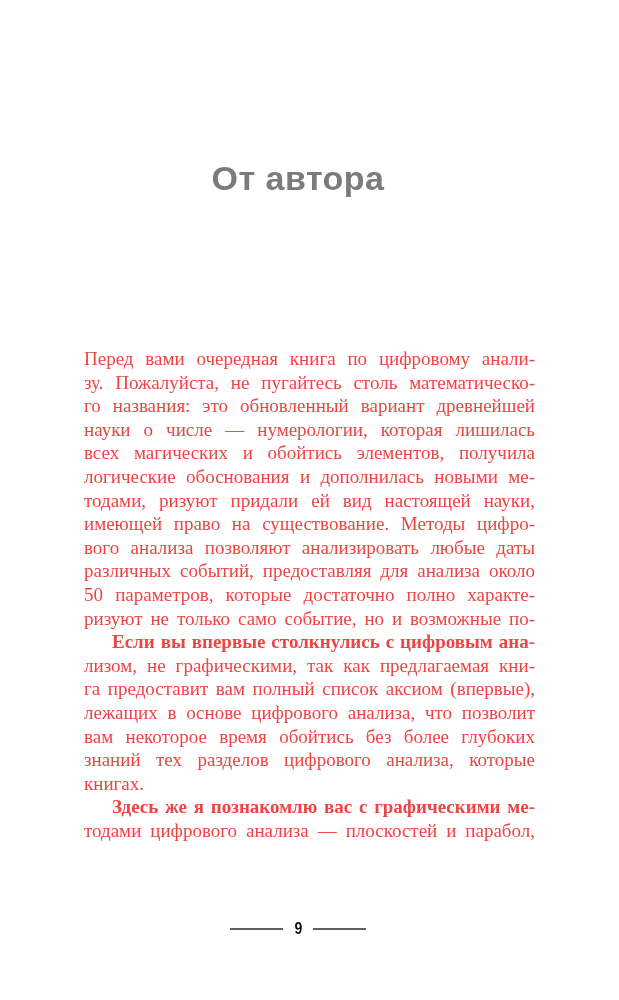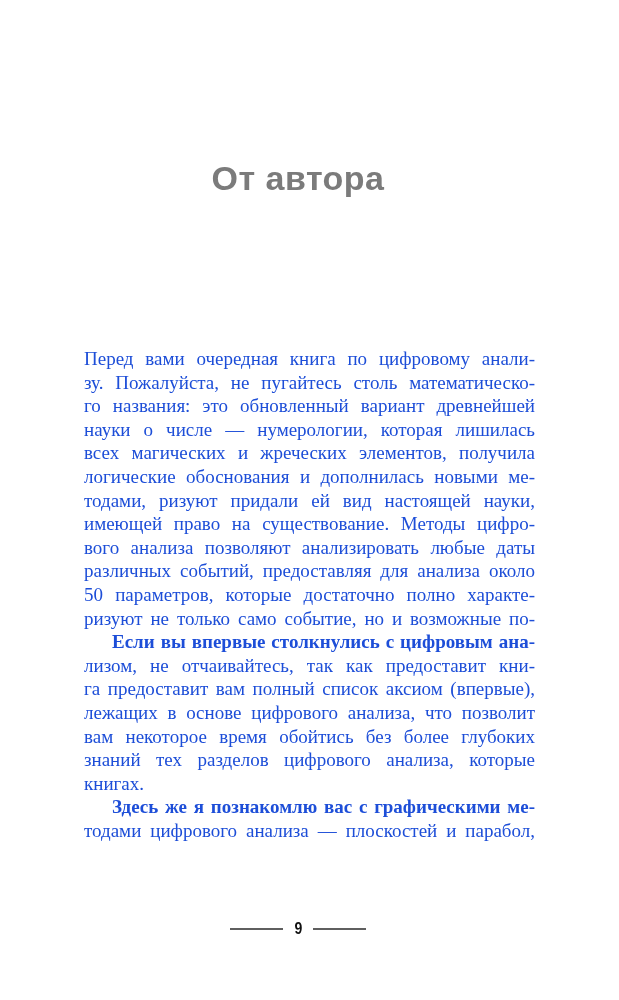--- a/index.html
+++ b/index.html
@@ -33,21 +33,21 @@
   }
   
   .body-text {
     position: absolute;
     top: 327px;
     left: 84px;
     width: 451px;
     font-family: "Liberation Serif", serif;
     font-size: 19px;
     line-height: 23.6px;
-    color: #1d4ed8;
+    color: #ef4444;
   }
   .body-text .line {
     text-align: justify;
     text-align-last: justify;
   }
   .body-text .line.par-end {
     text-align-last: left;
   }
   .body-text .line.indent {
     text-indent: 28px;
@@ -85,30 +85,30 @@
 
 <div class="page">
 
   <h1 class="chapter-title">От автора</h1>
 
   <main class="body-text">
       <div class="line">Перед вами очередная книга по цифровому анали-</div>
       <div class="line">зу. Пожалуйста, не пугайтесь столь математическо-</div>
       <div class="line">го названия: это обновленный вариант древнейшей</div>
       <div class="line">науки о числе — нумерологии, которая лишилась</div>
-      <div class="line">всех магических и жреческих элементов, получила</div>
+      <div class="line">всех магических и обойтись элементов, получила</div>
       <div class="line">логические обоснования и дополнилась новыми ме-</div>
       <div class="line">тодами, ризуют придали ей вид настоящей науки,</div>
       <div class="line">имеющей право на существование. Методы цифро-</div>
       <div class="line">вого анализа позволяют анализировать любые даты</div>
       <div class="line">различных событий, предоставляя для анализа около</div>
       <div class="line">50 параметров, которые достаточно полно характе-</div>
       <div class="line">ризуют не только само событие, но и возможные по-</div>
       <div class="line indent">Если вы впервые столкнулись с цифровым ана-</div>
-      <div class="line">лизом, не отчаивайтесь, так как предоставит кни-</div>
+      <div class="line">лизом, не графическими, так как предлагаемая кни-</div>
       <div class="line">га предоставит вам полный список аксиом (впервые),</div>
       <div class="line">лежащих в основе цифрового анализа, что позволит</div>
       <div class="line">вам некоторое время обойтись без более глубоких</div>
       <div class="line">знаний тех разделов цифрового анализа, которые</div>
       <div class="line par-end">книгах.</div>
       <div class="line indent">Здесь же я познакомлю вас с графическими ме-</div>
       <div class="line">тодами цифрового анализа — плоскостей и парабол,</div>
     </main>
 
   <footer class="page-footer">

